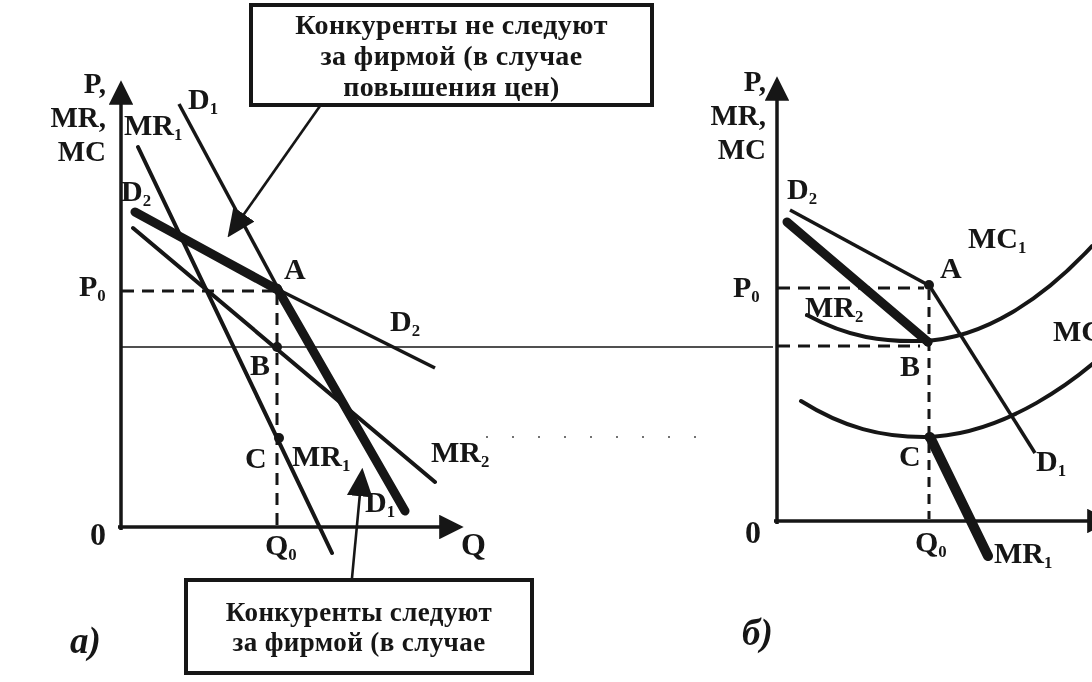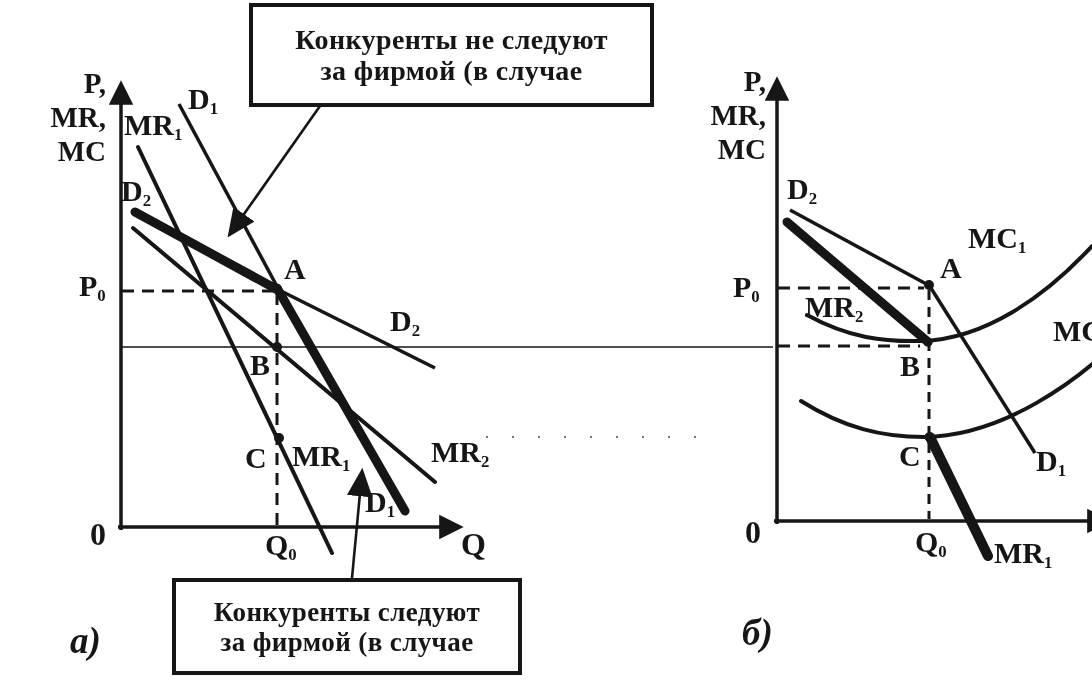--- a/index.html
+++ b/index.html
@@ -73,23 +73,24 @@
     <path d="M757,401 C800,428 838,437 880,437 C955,436 1035,385 1091,323" fill="none" stroke="#161616" stroke-width="4" stroke-linecap="round"></path>
 
     <circle cx="885" cy="285" r="5" fill="#161616"></circle>
     <circle cx="884" cy="342" r="4.5" fill="#161616"></circle>
     <circle cx="885" cy="437" r="4.5" fill="#161616"></circle>
   </svg>
 
   <div class="callout" style="left:205px;top:3px;width:397px;height:96px;">
     <div class="cl">Конкуренты не следуют</div>
     <div class="cl">за фирмой (в случае</div>
+    <div class="cl">повышения цен)</div>
   </div>
 
-  <div class="callout small" style="left:128px;top:578px;width:342px;height:89px;">
+  <div class="callout small" style="left:140px;top:578px;width:342px;height:89px;">
     <div class="cl">Конкуренты следуют</div>
     <div class="cl">за фирмой (в случае</div>
   </div>
 
   <div class="axis3" style="left:0px;top:66px;width:62px;">
     <div>P,</div>
     <div>MR,</div>
     <div>MC</div>
   </div>
 

